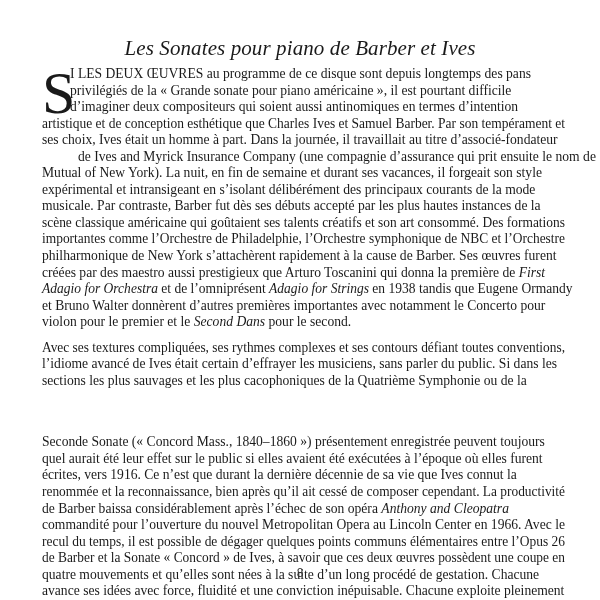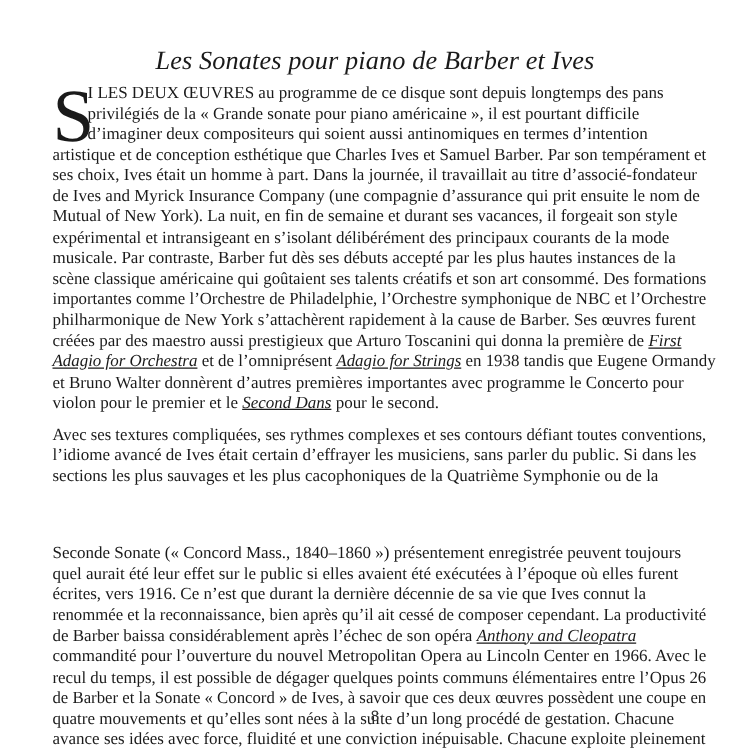--- a/index.html
+++ b/index.html
@@ -8,48 +8,48 @@
   .page { position: absolute; left: 0; top: 0; width: 504px; height: 600px; }
   .title { position: absolute; top: 36px; left: 0; width: 600px; text-align: center;
            font-style: italic; font-size: 21px; letter-spacing: 0.1px; color: #1a1a1a; }
   .body { position: absolute; left: 42px; top: 66px; width: 523px; font-size: 13.6px;
           line-height: 16.55px; }
   .line { white-space: nowrap; display: block; }
   .indent { padding-left: 28px; }
   .dropcap { position: absolute; left: 0; top: 2px; font-size: 60px; line-height: 50px;
              height: 50px; }
   .para2 { margin-top: 9px; }
-  i { font-style: italic; text-decoration: underline; }
+  i { font-style: italic; }
   .pagenum { position: absolute; top: 566px; left: 0; width: 600px; text-align: center;
              font-size: 12px; font-family: "Liberation Sans", sans-serif; color: #333; }
 </style>
 </head>
 <body>
 
 <div class="page">
   <div class="title">Les Sonates pour piano de Barber et Ives</div>
 
   <div class="body">
     <span class="dropcap">S</span>
     <div>
       <span class="line indent" style="display: block;">I LES DEUX ŒUVRES au programme de ce disque sont depuis longtemps des pans</span>
       <span class="line indent" style="display: block;">privilégiés de la « Grande sonate pour piano américaine », il est pourtant difficile</span>
       <span class="line indent" style="display: block;">d’imaginer deux compositeurs qui soient aussi antinomiques en termes d’intention</span>
       <span class="line" style="display: block; transform-origin: 0px 0px; transform: scaleX(0.9918);">artistique et de conception esthétique que Charles Ives et Samuel Barber. Par son tempérament et</span>
       <span class="line" style="display: block;">ses choix, Ives était un homme à part. Dans la journée, il travaillait au titre d’associé-fondateur</span>
-      <span class="line" style="display: block;">de Ives and Myrick Insurance Company (une compagnie d’assurance qui prit ensuite le nom de</span>
+      <span class="line" style="display: block; margin-left: 36px;">de Ives and Myrick Insurance Company (une compagnie d’assurance qui prit ensuite le nom de</span>
       <span class="line" style="display: block;">Mutual of New York). La nuit, en fin de semaine et durant ses vacances, il forgeait son style</span>
       <span class="line" style="display: block;">expérimental et intransigeant en s’isolant délibérément des principaux courants de la mode</span>
       <span class="line" style="display: block;">musicale. Par contraste, Barber fut dès ses débuts accepté par les plus hautes instances de la</span>
       <span class="line" style="display: block; transform-origin: 0px 0px; transform: scaleX(0.9882);">scène classique américaine qui goûtaient ses talents créatifs et son art consommé. Des formations</span>
       <span class="line" style="display: block; transform-origin: 0px 0px; transform: scaleX(0.9875);">importantes comme l’Orchestre de Philadelphie, l’Orchestre symphonique de NBC et l’Orchestre</span>
       <span class="line" style="display: block;">philharmonique de New York s’attachèrent rapidement à la cause de Barber. Ses œuvres furent</span>
       <span class="line" style="display: block;"><span>créées par des maestro aussi prestigieux que Arturo Toscanini qui donna la première de </span><i>First</i></span>
       <span class="line" style="display: block; transform-origin: 0px 0px; transform: scaleX(0.9946);"><i>Adagio for Orchestra</i><span> et de l’omniprésent </span><i>Adagio for Strings</i><span> en 1938 tandis que Eugene Ormandy</span></span>
-      <span class="line" style="display: block;">et Bruno Walter donnèrent d’autres premières importantes avec programme le Concerto pour</span>
+      <span class="line" style="display: block;">et Bruno Walter donnèrent d’autres premières importantes avec notamment le Concerto pour</span>
       <span class="line" style="display: block;"><span>violon pour le premier et le </span><i>Second Dans</i><span> pour le second.</span></span>
     </div>
 
     <div class="para2">
       <span class="line" style="display: block; transform-origin: 0px 0px; transform: scaleX(0.9844);">Avec ses textures compliquées, ses rythmes complexes et ses contours défiant toutes conventions,</span>
       <span class="line" style="display: block;">l’idiome avancé de Ives était certain d’effrayer les musiciens, sans parler du public. Si dans les</span>
       <span class="line" style="display: block;">sections les plus sauvages et les plus cacophoniques de la Quatrième Symphonie ou de la</span>
       <span class="line" style="display: block; margin-top: 45px;">Seconde Sonate (« Concord Mass., 1840–1860 ») présentement enregistrée peuvent toujours</span>
       <span class="line" style="display: block;">quel aurait été leur effet sur le public si elles avaient été exécutées à l’époque où elles furent</span>
       <span class="line" style="display: block;">écrites, vers 1916. Ce n’est que durant la dernière décennie de sa vie que Ives connut la</span>

